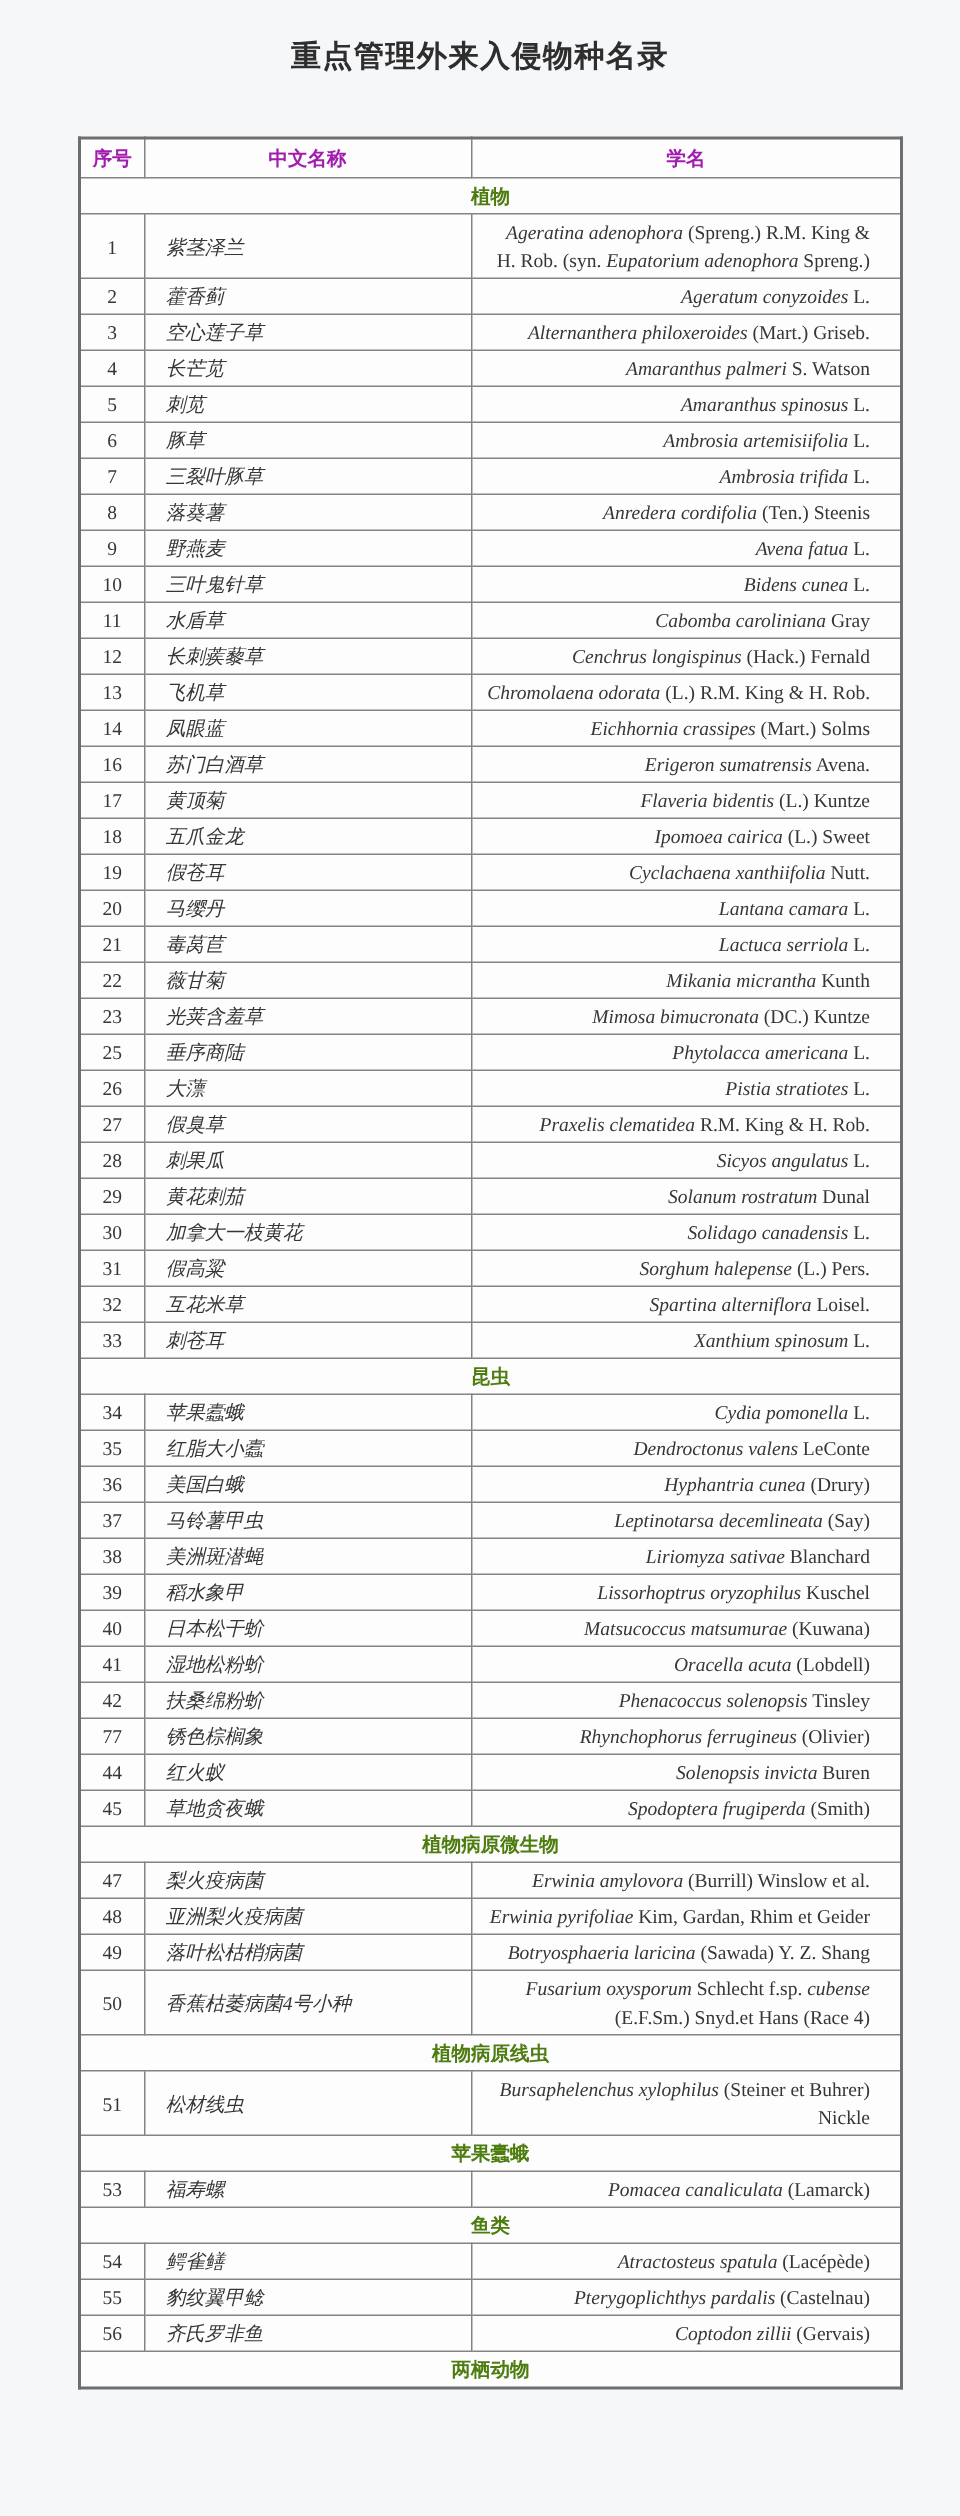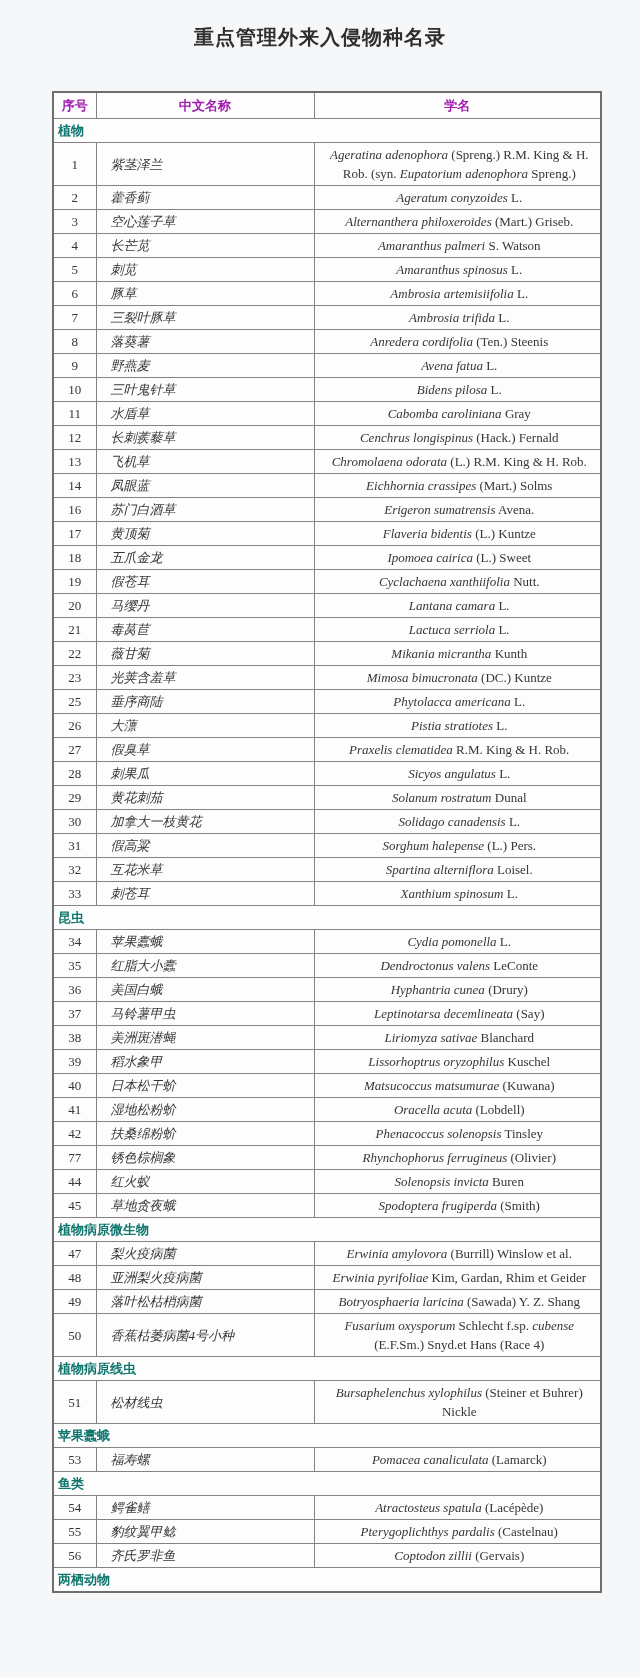--- a/index.html
+++ b/index.html
@@ -41,38 +41,38 @@
   th.hdr {
     font-family: "Liberation Serif", "DejaVu Serif", serif;
     font-weight: bold;
     text-align: center;
     font-size: 13.5px;
     padding: 3px 0;
     color: #a21caf;
   }
   td.sec {
     font-weight: bold;
-    text-align: left;
+    text-align: center;
     padding: 2px 4px;
     font-size: 13px;
-    color: #0f766e;
+    color: #4d7c0f;
   }
   td.no {
     text-align: center;
     font-family: "Liberation Serif", "DejaVu Serif", serif;
     padding: 2px 0;
   }
   td.cn {
     text-align: left;
     padding: 2px 6px 2px 14px;
     font-style: italic;
   }
   td.sci {
-    text-align: center;
-    padding: 2px 4px 2px 8px;
+    text-align: right;
+    padding: 2px 20px 2px 8px;
     font-size: 12px;
     line-height: 19px;
   }
   td.sci .it { font-style: italic; }
   td.sci .rm { font-style: normal; }
 </style>
 </head>
 <body>
 
 <div class="page">
@@ -138,21 +138,21 @@
           <td class="sci"><span class="it">Anredera cordifolia</span><span class="rm"> (Ten.) Steenis</span></td>
         </tr>
         <tr>
           <td class="no">9</td>
           <td class="cn">野燕麦</td>
           <td class="sci"><span class="it">Avena fatua</span><span class="rm"> L.</span></td>
         </tr>
         <tr>
           <td class="no">10</td>
           <td class="cn">三叶鬼针草</td>
-          <td class="sci"><span class="it">Bidens pilosa</span><span class="rm"> L.</span></td>
+          <td class="sci"><span class="it">Bidens cunea</span><span class="rm"> L.</span></td>
         </tr>
         <tr>
           <td class="no">11</td>
           <td class="cn">水盾草</td>
           <td class="sci"><span class="it">Cabomba caroliniana</span><span class="rm"> Gray</span></td>
         </tr>
         <tr>
           <td class="no">12</td>
           <td class="cn">长刺蒺藜草</td>
           <td class="sci"><span class="it">Cenchrus longispinus</span><span class="rm"> (Hack.) Fernald</span></td>

